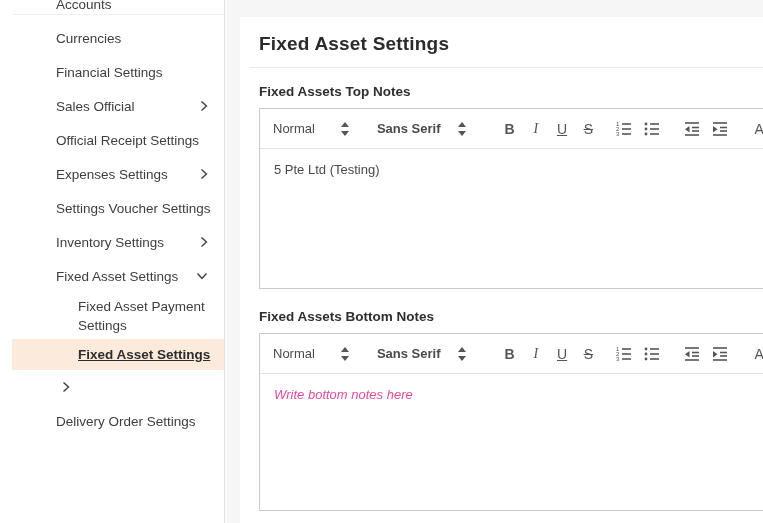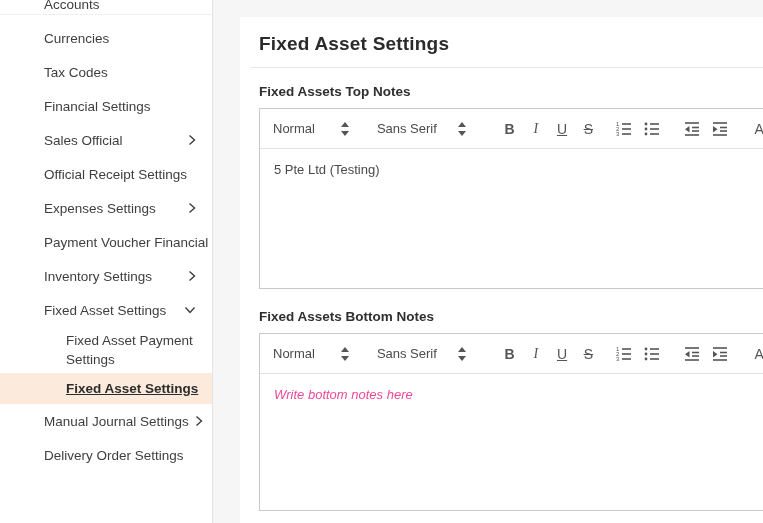--- a/index.html
+++ b/index.html
@@ -1,21 +1,21 @@
 <!DOCTYPE html>
 <html><head>
 <meta charset="utf-8">
 <style>
   * { margin:0; padding:0; box-sizing:border-box; }
   html,body { width:763px; height:523px; overflow:hidden; background:#fff;
     font-family:"Liberation Sans", sans-serif; }
   .viewport { position:relative; width:763px; height:523px; overflow:hidden; }
 
   
-  .sidebar { position:absolute; left:0; top:0; width:213px; height:100%;
+  .sidebar { position:absolute; left:12px; top:0; width:213px; height:100%;
     background:#fff; border-right:1px solid #e3e3e3; z-index:2; }
   .nav-item { display:flex; align-items:center; justify-content:space-between;
     height:34px; padding:0 16px 0 44px; font-size:13.5px; color:#3e3e3e;
     cursor:pointer; }
   .nav-item .lbl { white-space:nowrap; }
   .nav-item.clipped { height:14px; align-items:flex-end; padding-bottom:2px; overflow:hidden; }
   .top-divider { height:1px; background:#f0f0f0; margin-bottom:6px; }
   .nav-item.sub { padding-left:66px; }
   .nav-item.sub-wrap { height:46px; align-items:center; }
   .nav-item.sub-wrap .lbl { white-space:normal; width:150px; line-height:19px; }
@@ -32,21 +32,21 @@
   .title-divider { border:0; border-top:1px solid #e9e9e9; margin:10px 0 0 10px; }
   .field-label { margin:16px 0 9px 19px; font-size:13.5px; font-weight:bold; color:#2f2f2f; }
   .field-label.second { margin-top:20px; }
 
   .editor { margin-left:19px; width:522px; border:1px solid #c9c9c9; background:#fff; }
   .editor .toolbar { display:flex; align-items:center; height:40px; padding:0 13px;
     border-bottom:1px solid #e2e2e2; }
   .ql-select { display:flex; align-items:flex-end; justify-content:space-between;
     font-size:13px; color:#4a4a4a; cursor:pointer; }
   .ql-select.fmt { width:78px; margin-right:28px; }
-  .ql-select.fnt { width:92px; margin-right:30px; }
+  .ql-select.fnt { width:92px; margin-right:30px;font-weight:bold; }
   .fmt-btn { width:27px; text-align:center; font-size:14px; color:#555;
     cursor:pointer; line-height:40px; }
   .fmt-btn.b { font-weight:bold; }
   .fmt-btn.i { font-family:"Liberation Serif", serif; font-style:italic; }
   .fmt-btn.u { text-decoration:underline; }
   .fmt-btn.s { text-decoration:line-through; }
   .icon-btn { width:18px; height:18px; cursor:pointer; display:inline-block; }
   .grp-lists { margin-left:14px; display:flex; gap:10px; }
   .grp-indent { margin-left:22px; display:flex; gap:10px; }
   .color-btn { margin-left:22px; cursor:pointer; width:16px; text-align:center; }
@@ -67,63 +67,59 @@
   <nav class="sidebar">
     <div class="nav-item clipped">
       <span class="lbl">Accounts</span>
     </div>
     <div class="top-divider"></div>
 
     <div class="nav-item">
       <span class="lbl">Currencies</span>
     </div>
     <div class="nav-item">
-      <span class="lbl">Tax Codes</span>
-    </div>
-    <div class="nav-item">
       <span class="lbl">Financial Settings</span>
     </div>
     <div class="nav-item">
       <span class="lbl">Sales Official</span>
       <svg class="chev" width="8" height="12" viewBox="0 0 8 12">
           <polyline points="1.5,1.5 6.5,6 1.5,10.5" fill="none" stroke="#3e3e3e" stroke-width="1.4"></polyline>
         </svg>
     </div>
     <div class="nav-item">
       <span class="lbl">Official Receipt Settings</span>
     </div>
     <div class="nav-item">
       <span class="lbl">Expenses Settings</span>
       <svg class="chev" width="8" height="12" viewBox="0 0 8 12">
           <polyline points="1.5,1.5 6.5,6 1.5,10.5" fill="none" stroke="#3e3e3e" stroke-width="1.4"></polyline>
         </svg>
     </div>
     <div class="nav-item">
-      <span class="lbl">Payment Voucher Financial</span>
+      <span class="lbl">Settings Voucher Settings</span>
     </div>
     <div class="nav-item">
       <span class="lbl">Inventory Settings</span>
       <svg class="chev" width="8" height="12" viewBox="0 0 8 12">
           <polyline points="1.5,1.5 6.5,6 1.5,10.5" fill="none" stroke="#3e3e3e" stroke-width="1.4"></polyline>
         </svg>
     </div>
     <div class="nav-item">
       <span class="lbl">Fixed Asset Settings</span>
       <svg class="chev" width="12" height="8" viewBox="0 0 12 8">
           <polyline points="1.5,1.5 6,6.5 10.5,1.5" fill="none" stroke="#3e3e3e" stroke-width="1.4"></polyline>
         </svg>
     </div>
     <div class="nav-item sub sub-wrap">
       <span class="lbl">Fixed Asset Payment Settings</span>
     </div>
     <div class="nav-item sub selected">
       <span class="lbl">Fixed Asset Settings</span>
     </div>
     <div class="nav-item">
-      <span class="lbl">Manual Journal Settings</span>
       <svg class="chev" width="8" height="12" viewBox="0 0 8 12">
           <polyline points="1.5,1.5 6.5,6 1.5,10.5" fill="none" stroke="#3e3e3e" stroke-width="1.4"></polyline>
         </svg>
     </div>
     <div class="nav-item">
       <span class="lbl">Delivery Order Settings</span>
     </div>
   </nav>
 
   <div class="main-bg"></div>

